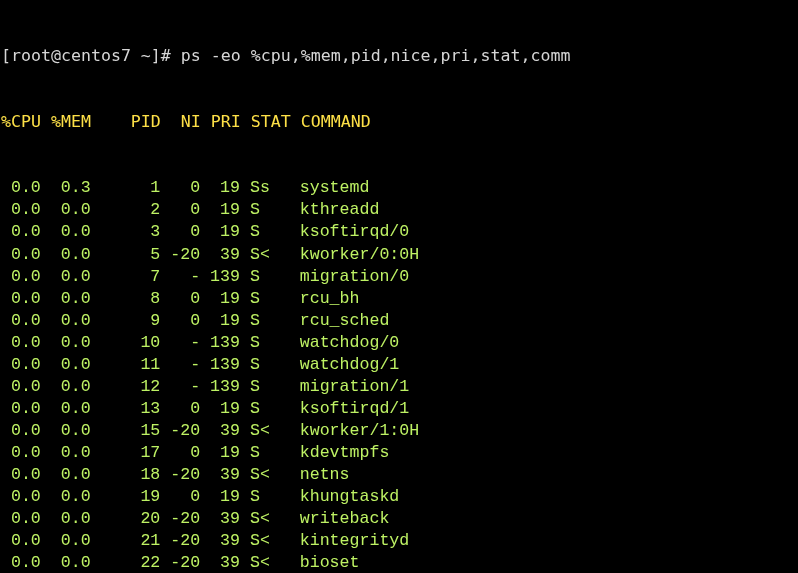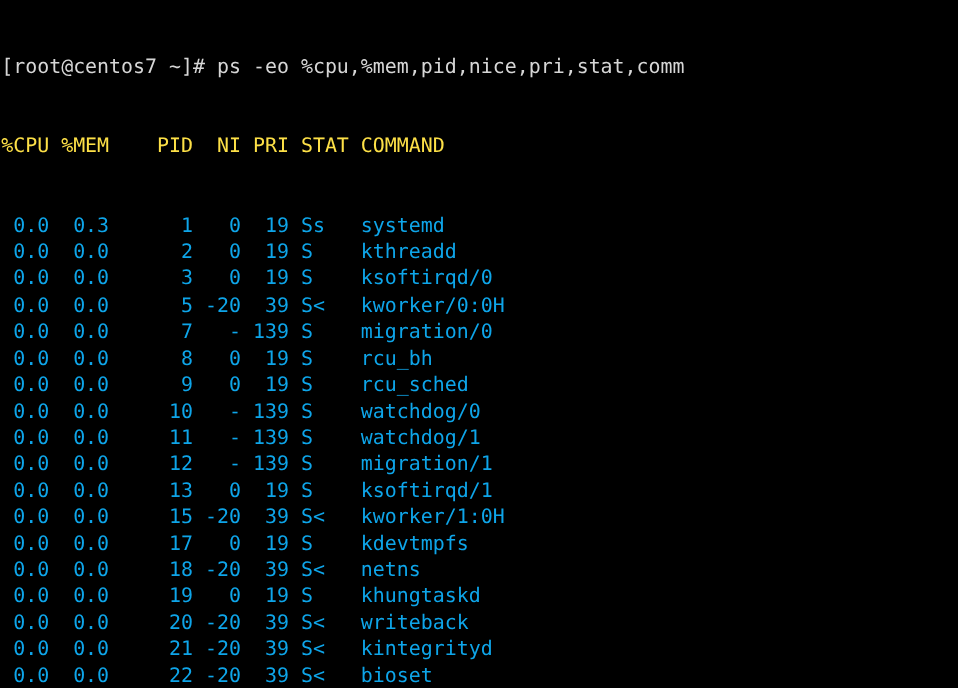--- a/index.html
+++ b/index.html
@@ -26,21 +26,21 @@
     overflow: hidden;
     white-space: pre;
   }
   .line {
     height: 22.05px;
     white-space: pre;
     font-variant-ligatures: none;
   }
   .prompt-line { color: #d6d6d6; }
   .header-line { color: #fde047; }
-  .row-line { color: #0ea5e9; }
+  .row-line { color: #bef264; font-family: Liberation Mono, monospace; }
 </style>
 </head>
 <body>
 
 <div id="terminal">
   <div class="line prompt-line">[root@centos7 ~]# ps -eo %cpu,%mem,pid,nice,pri,stat,comm</div>
   <div class="line header-line">%CPU %MEM    PID  NI PRI STAT COMMAND</div>
   <div id="rows"><div class="line row-line"> 0.0  0.3      1   0  19 Ss   systemd</div><div class="line row-line"> 0.0  0.0      2   0  19 S    kthreadd</div><div class="line row-line"> 0.0  0.0      3   0  19 S    ksoftirqd/0</div><div class="line row-line"> 0.0  0.0      5 -20  39 S&lt;   kworker/0:0H</div><div class="line row-line"> 0.0  0.0      7   - 139 S    migration/0</div><div class="line row-line"> 0.0  0.0      8   0  19 S    rcu_bh</div><div class="line row-line"> 0.0  0.0      9   0  19 S    rcu_sched</div><div class="line row-line"> 0.0  0.0     10   - 139 S    watchdog/0</div><div class="line row-line"> 0.0  0.0     11   - 139 S    watchdog/1</div><div class="line row-line"> 0.0  0.0     12   - 139 S    migration/1</div><div class="line row-line"> 0.0  0.0     13   0  19 S    ksoftirqd/1</div><div class="line row-line"> 0.0  0.0     15 -20  39 S&lt;   kworker/1:0H</div><div class="line row-line"> 0.0  0.0     17   0  19 S    kdevtmpfs</div><div class="line row-line"> 0.0  0.0     18 -20  39 S&lt;   netns</div><div class="line row-line"> 0.0  0.0     19   0  19 S    khungtaskd</div><div class="line row-line"> 0.0  0.0     20 -20  39 S&lt;   writeback</div><div class="line row-line"> 0.0  0.0     21 -20  39 S&lt;   kintegrityd</div><div class="line row-line"> 0.0  0.0     22 -20  39 S&lt;   bioset</div></div>
 </div>
 

